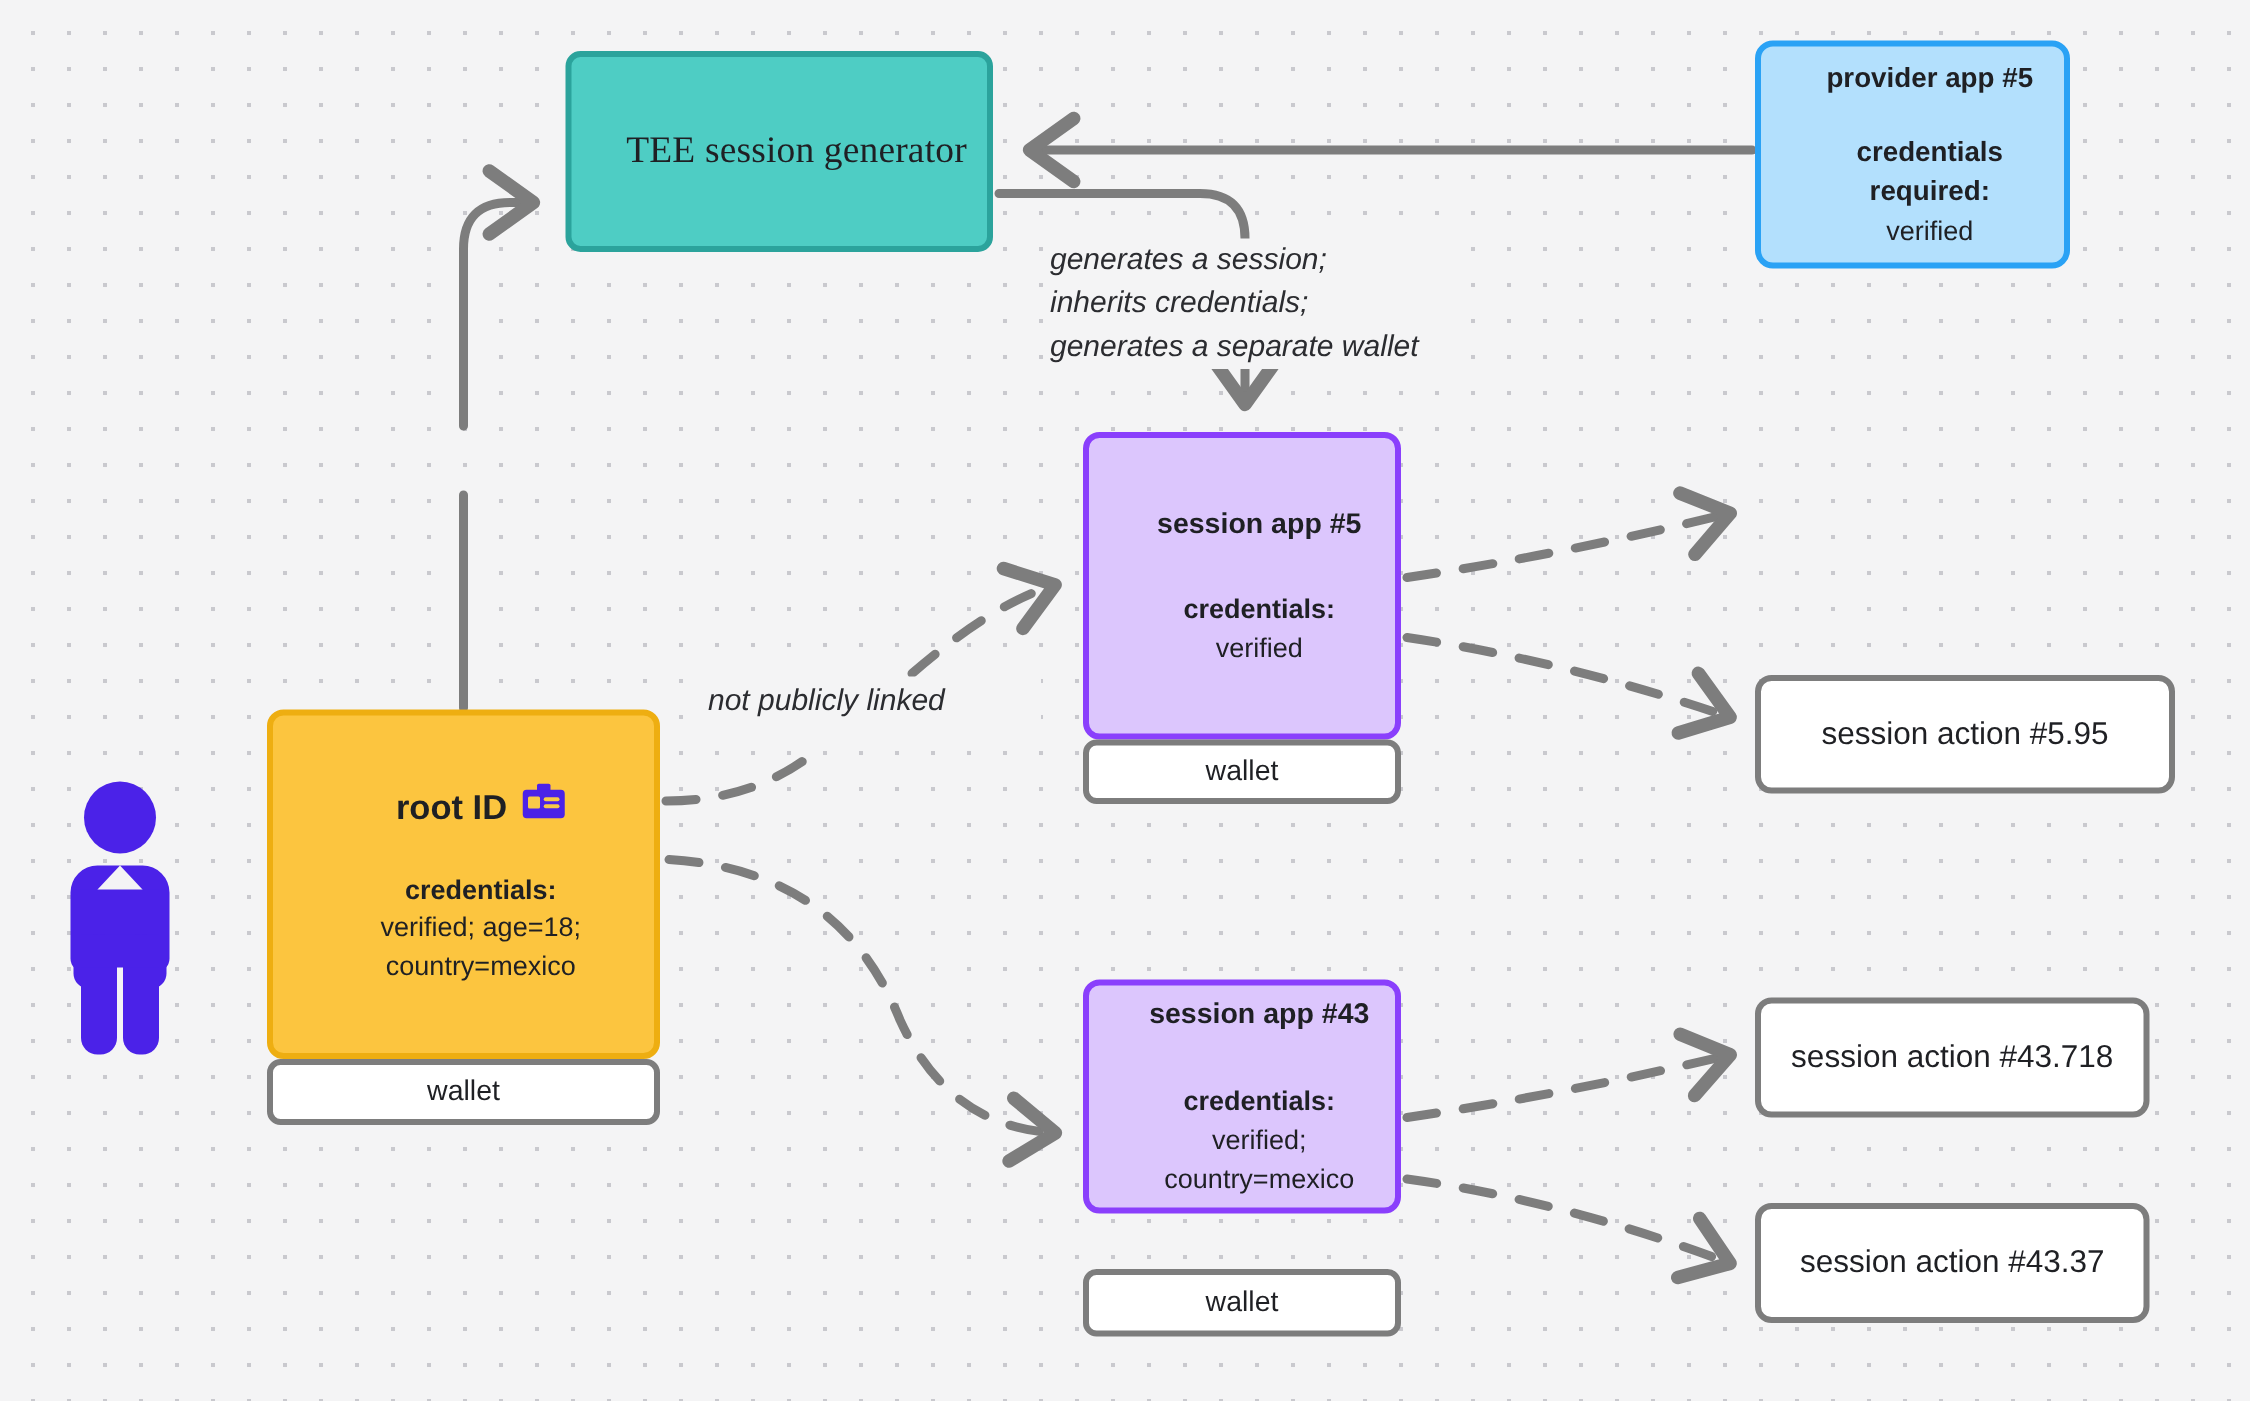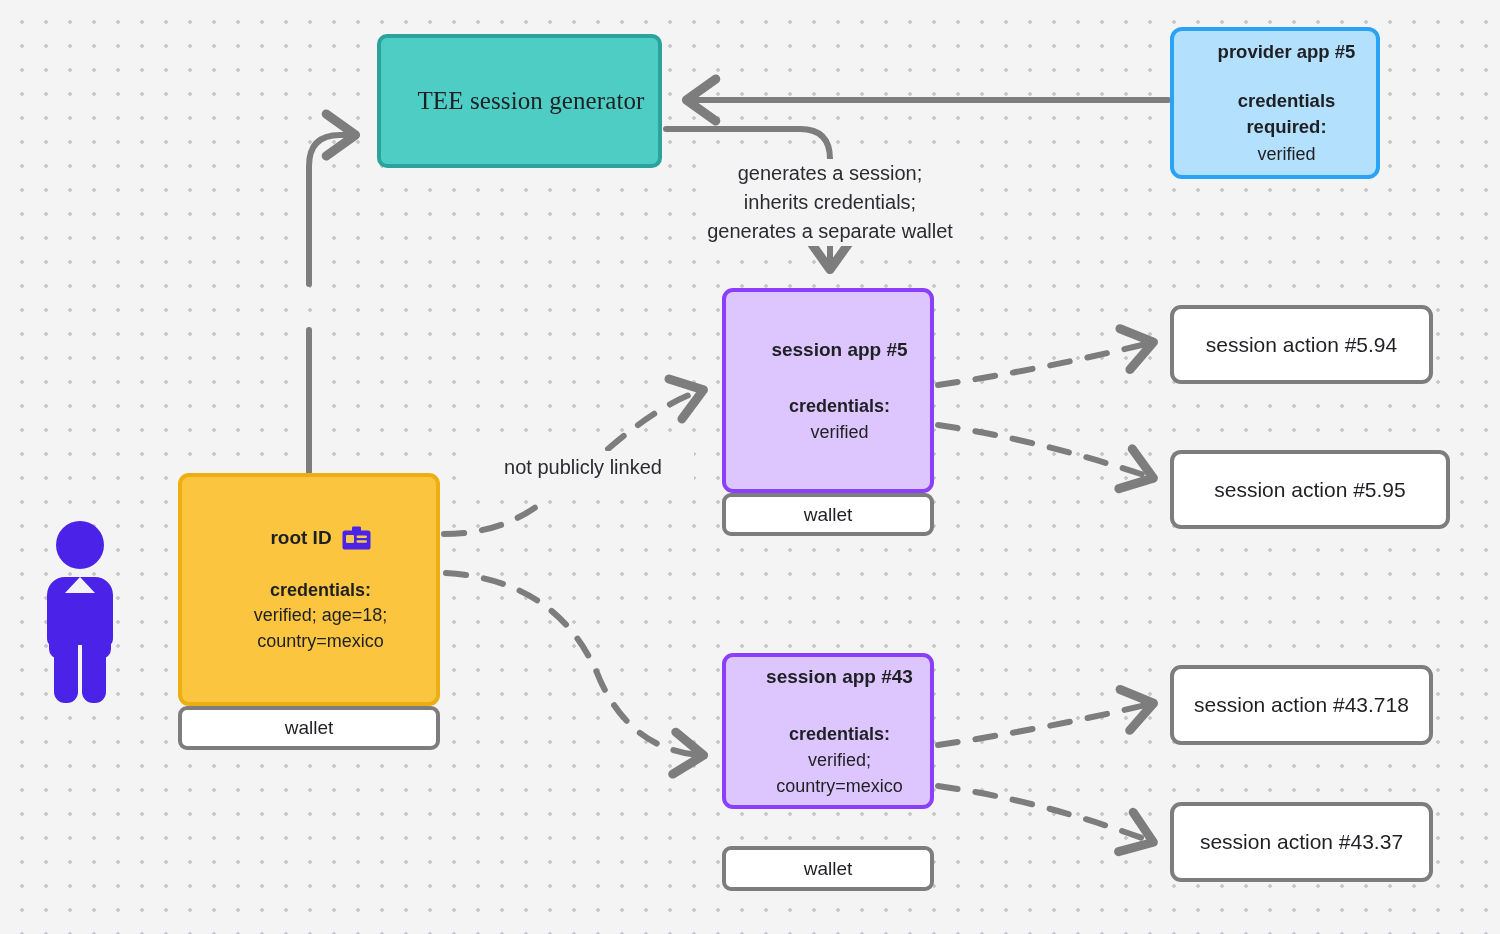--- a/index.html
+++ b/index.html
@@ -76,23 +76,22 @@
     height: 233px;
     background: #fcc53f;
     border: 4px solid #eeae11;
     border-radius: 11px;
     font-size: 18px;
     line-height: 1.42;
     z-index: 3;
   }
   .rootid .title {
     font-weight: bold;
-    font-size: 19px;
-    display: flex;
-    align-items: center;
+    font-size: 23px;
+    display: flex;
     gap: 10px;
   }
   .rootid .gap { height: 26px; }
   
   .sess {
     width: 212px;
     background: #dcc6fd;
     border: 4px solid #8a3ffc;
     border-radius: 11px;
     font-size: 18px;
@@ -136,22 +135,22 @@
   .a1 { left: 1170px; top: 305px; width: 263px; height: 79px; }
   .a2 { left: 1170px; top: 450px; width: 280px; height: 79px; }
   .a3 { left: 1170px; top: 665px; width: 263px; height: 80px; }
   .a4 { left: 1170px; top: 802px; width: 263px; height: 80px; }
   
   .lbl {
     position: absolute;
     color: #2b2c30;
     font-size: 20px;
     line-height: 1.45;
-    text-align: center;
     white-space: pre-line;
+    font-style: italic;
   }
   .lbl-generates { left: 700px; top: 159px; width: 260px; background: #f4f4f5; }
   .lbl-signs     { left: 218px; top: 289px; width: 182px; background: #f4f4f5; padding: 2px 0; }
   .lbl-notlinked { left: 472px; top: 451px; width: 222px; background: #f4f4f5; padding: 2px 0; }
   
   .person { position: absolute; left: 37px; top: 519px; width: 86px; height: 190px; }
   
   .idbadge { width: 29px; height: 24px; display: inline-block; vertical-align: middle; }
 </style>
 </head>
@@ -262,23 +261,20 @@
     <div class="title">session app #43</div>
     <div class="gap"></div>
     <div style="font-weight:bold">credentials:</div>
     <div>verified;</div>
     <div>country=mexico</div>
   </div>
   <div class="wallet wallet-s43">
     <span>wallet</span>
   </div>
 
-  <div class="action a1">
-    <span>session action #5.94</span>
-  </div>
   <div class="action a2">
     <span>session action #5.95</span>
   </div>
   <div class="action a3">
     <span>session action #43.718</span>
   </div>
   <div class="action a4">
     <span>session action #43.37</span>
   </div>
 

